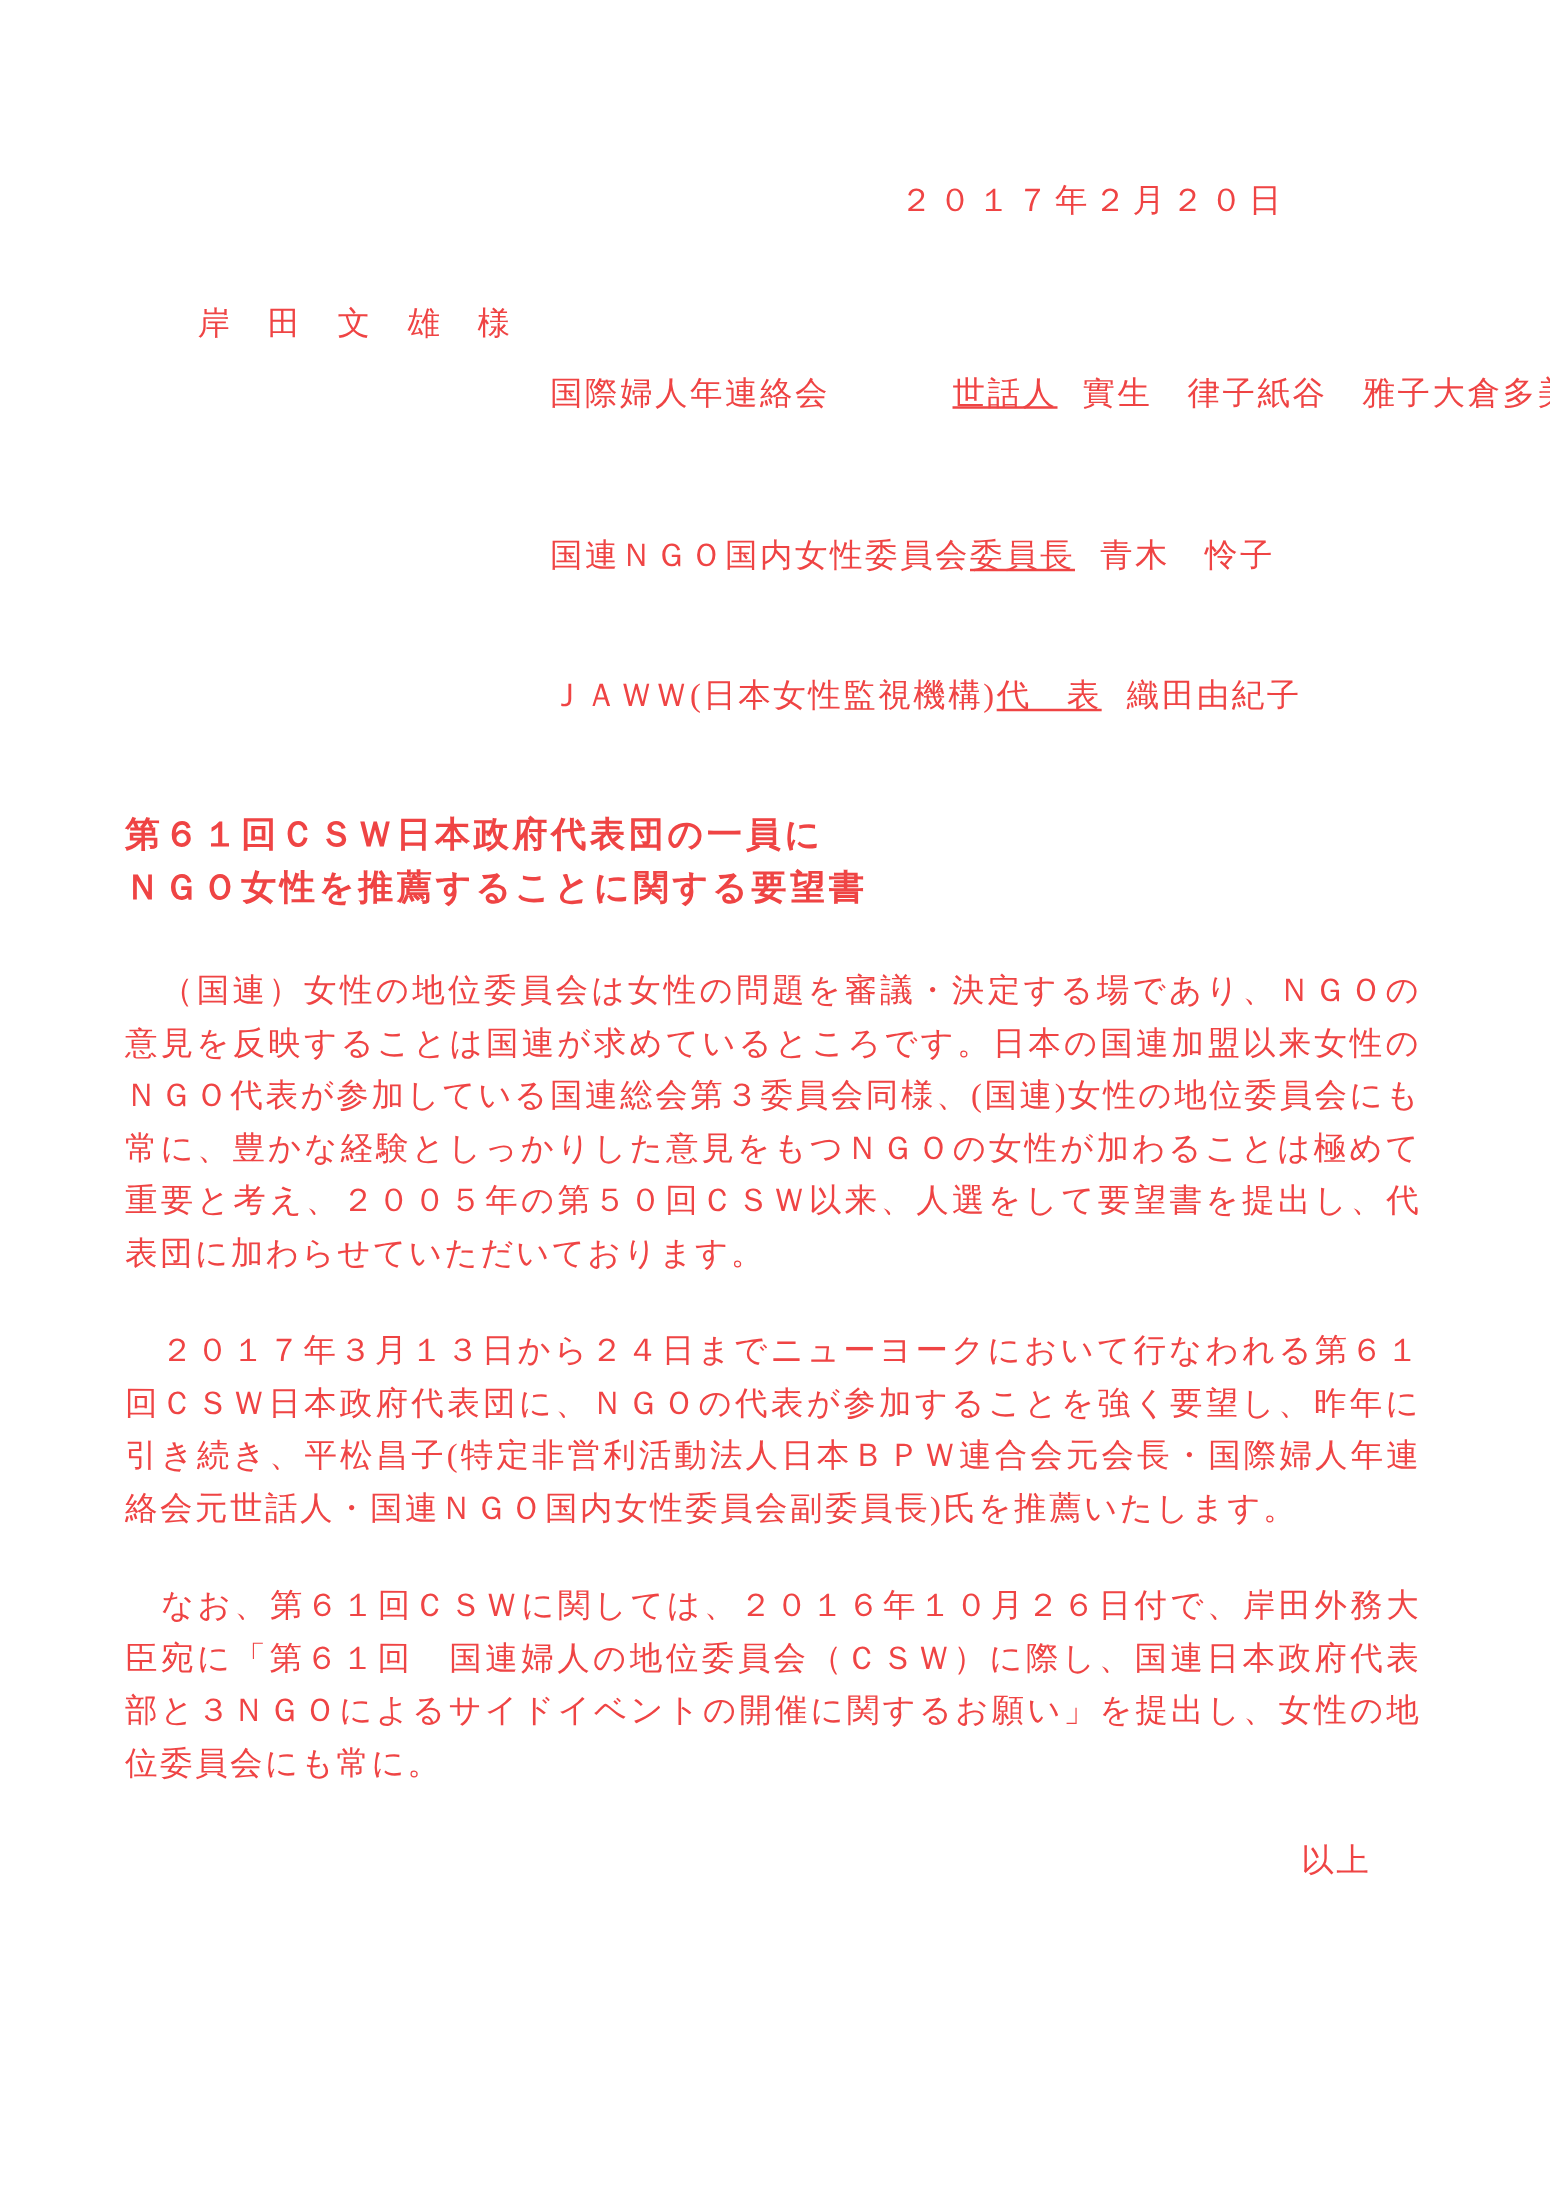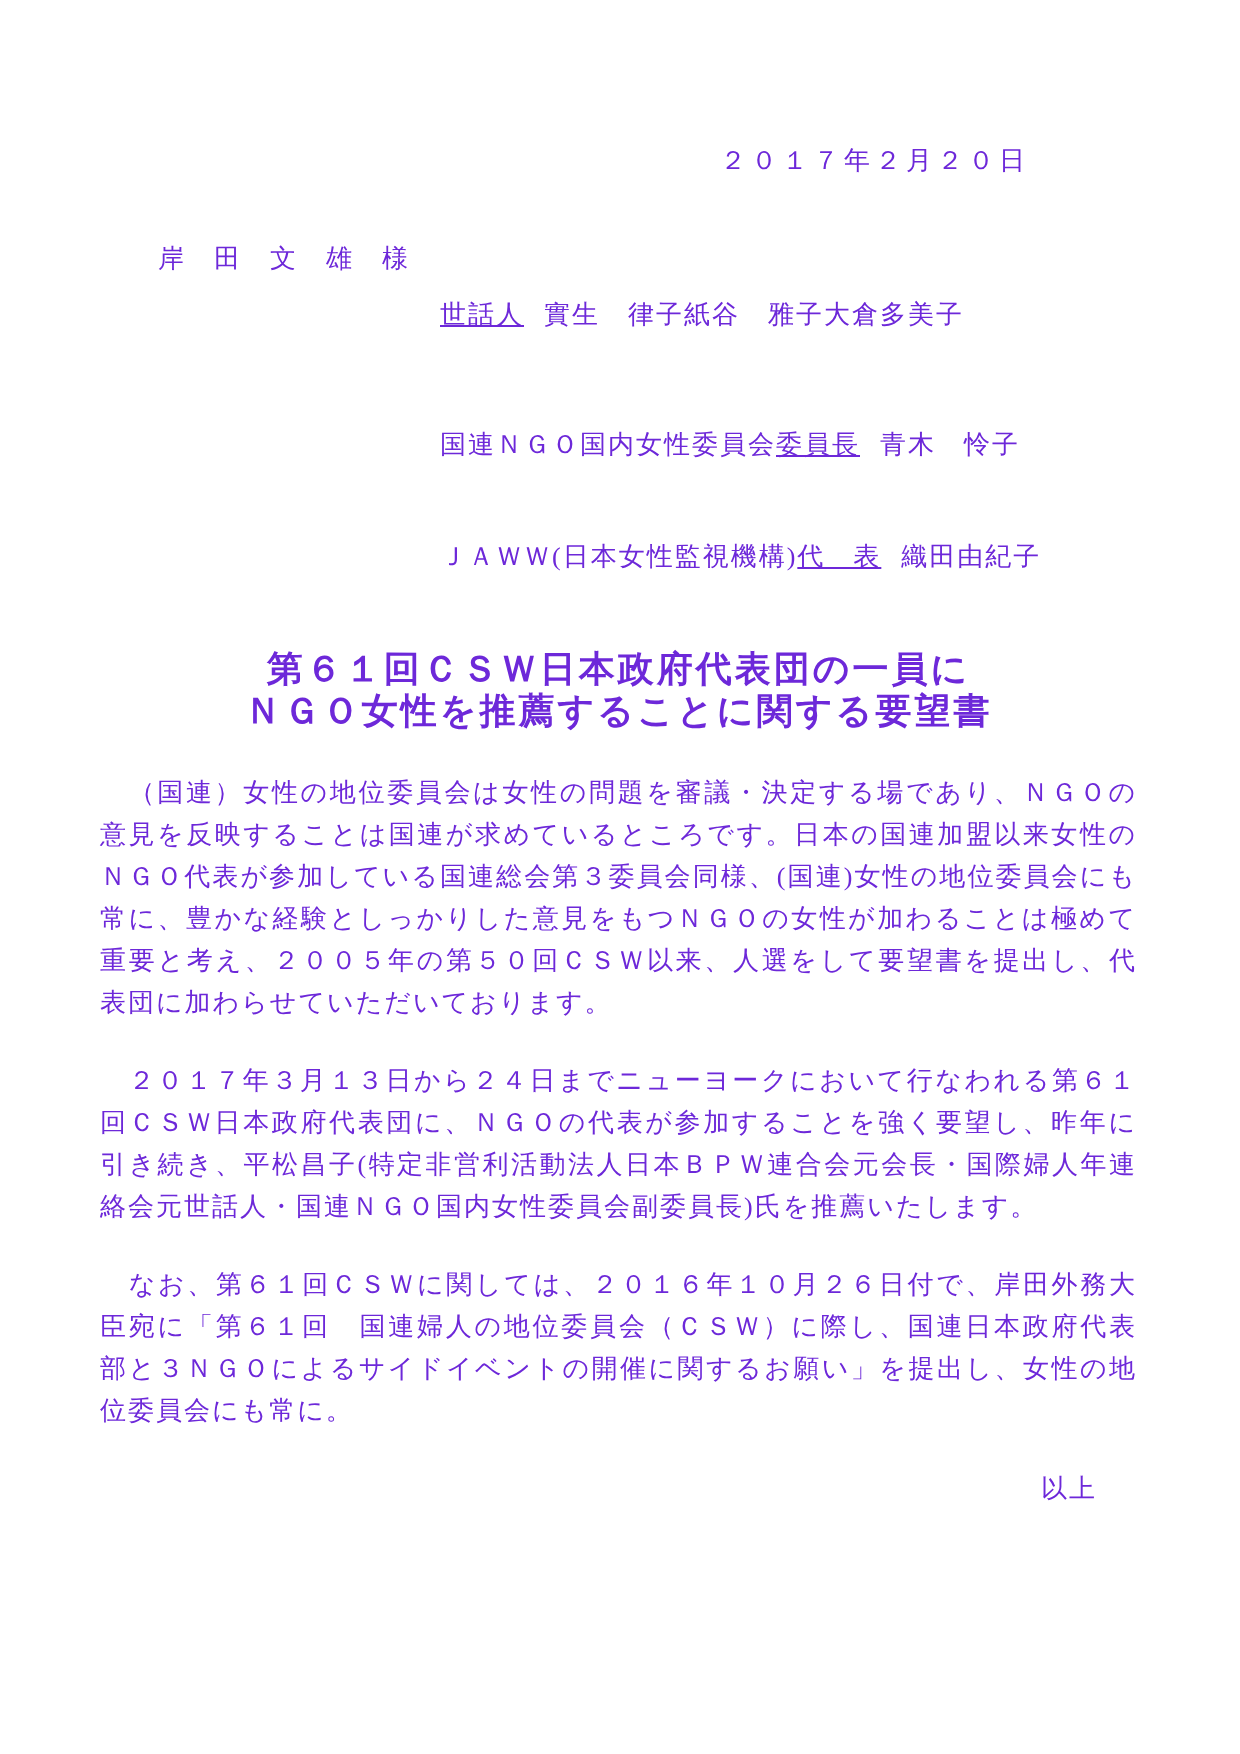--- a/index.html
+++ b/index.html
@@ -12,21 +12,21 @@
     width: 1240px;
     height: 1754px;
     margin: 0 auto;
     background: #ffffff;
     box-sizing: border-box;
     padding: 140px 103px 0 100px;
     font-family: "Liberation Serif", "DejaVu Serif", serif;
     font-size: 26px;
     line-height: 42px;
     letter-spacing: 2px;
-    color: #6d28d9;
+    color: #ef4444;
   }
   .date-line {
     text-align: right;
     padding-right: 107px;
     letter-spacing: 5px;
     white-space: nowrap;
   }
   .addressee {
     margin-top: 56px;
     margin-left: 30px;
@@ -55,22 +55,22 @@
     white-space: nowrap;
     text-decoration: underline;
   }
   .sender-names {
     display: flex;
     flex-direction: row;
     white-space: nowrap;
   }
   .doc-title {
     margin: 70px 0 0 0;
-    text-align: center;
-    font-size: 36px;
+    text-align: left;
+    font-size: 28px;
     font-weight: bold;
     letter-spacing: 3px;
     line-height: 42px;
   }
   .body-paragraph {
     margin: 36px 0 0 0;
     text-align: justify;
   }
   .body-paragraph.first {
     margin-top: 40px;
@@ -90,20 +90,21 @@
 
   <div class="date-line">２０１７年２月２０日</div>
 
   <div class="addressee">
     <div class="addressee-name">岸　田　文　雄　様</div>
   </div>
 
   <div class="senders">
 
     <div class="sender-row sender-row-1">
+      <span class="sender-org">国際婦人年連絡会</span>
       <span class="sender-role">世話人</span>
       <span class="sender-names">
         <span>實生　律子</span>
         <span>紙谷　雅子</span>
         <span>大倉多美子</span>
       </span>
     </div>
 
     <div class="sender-row sender-row-3">
       <span class="sender-org">国連ＮＧＯ国内女性委員会</span>

